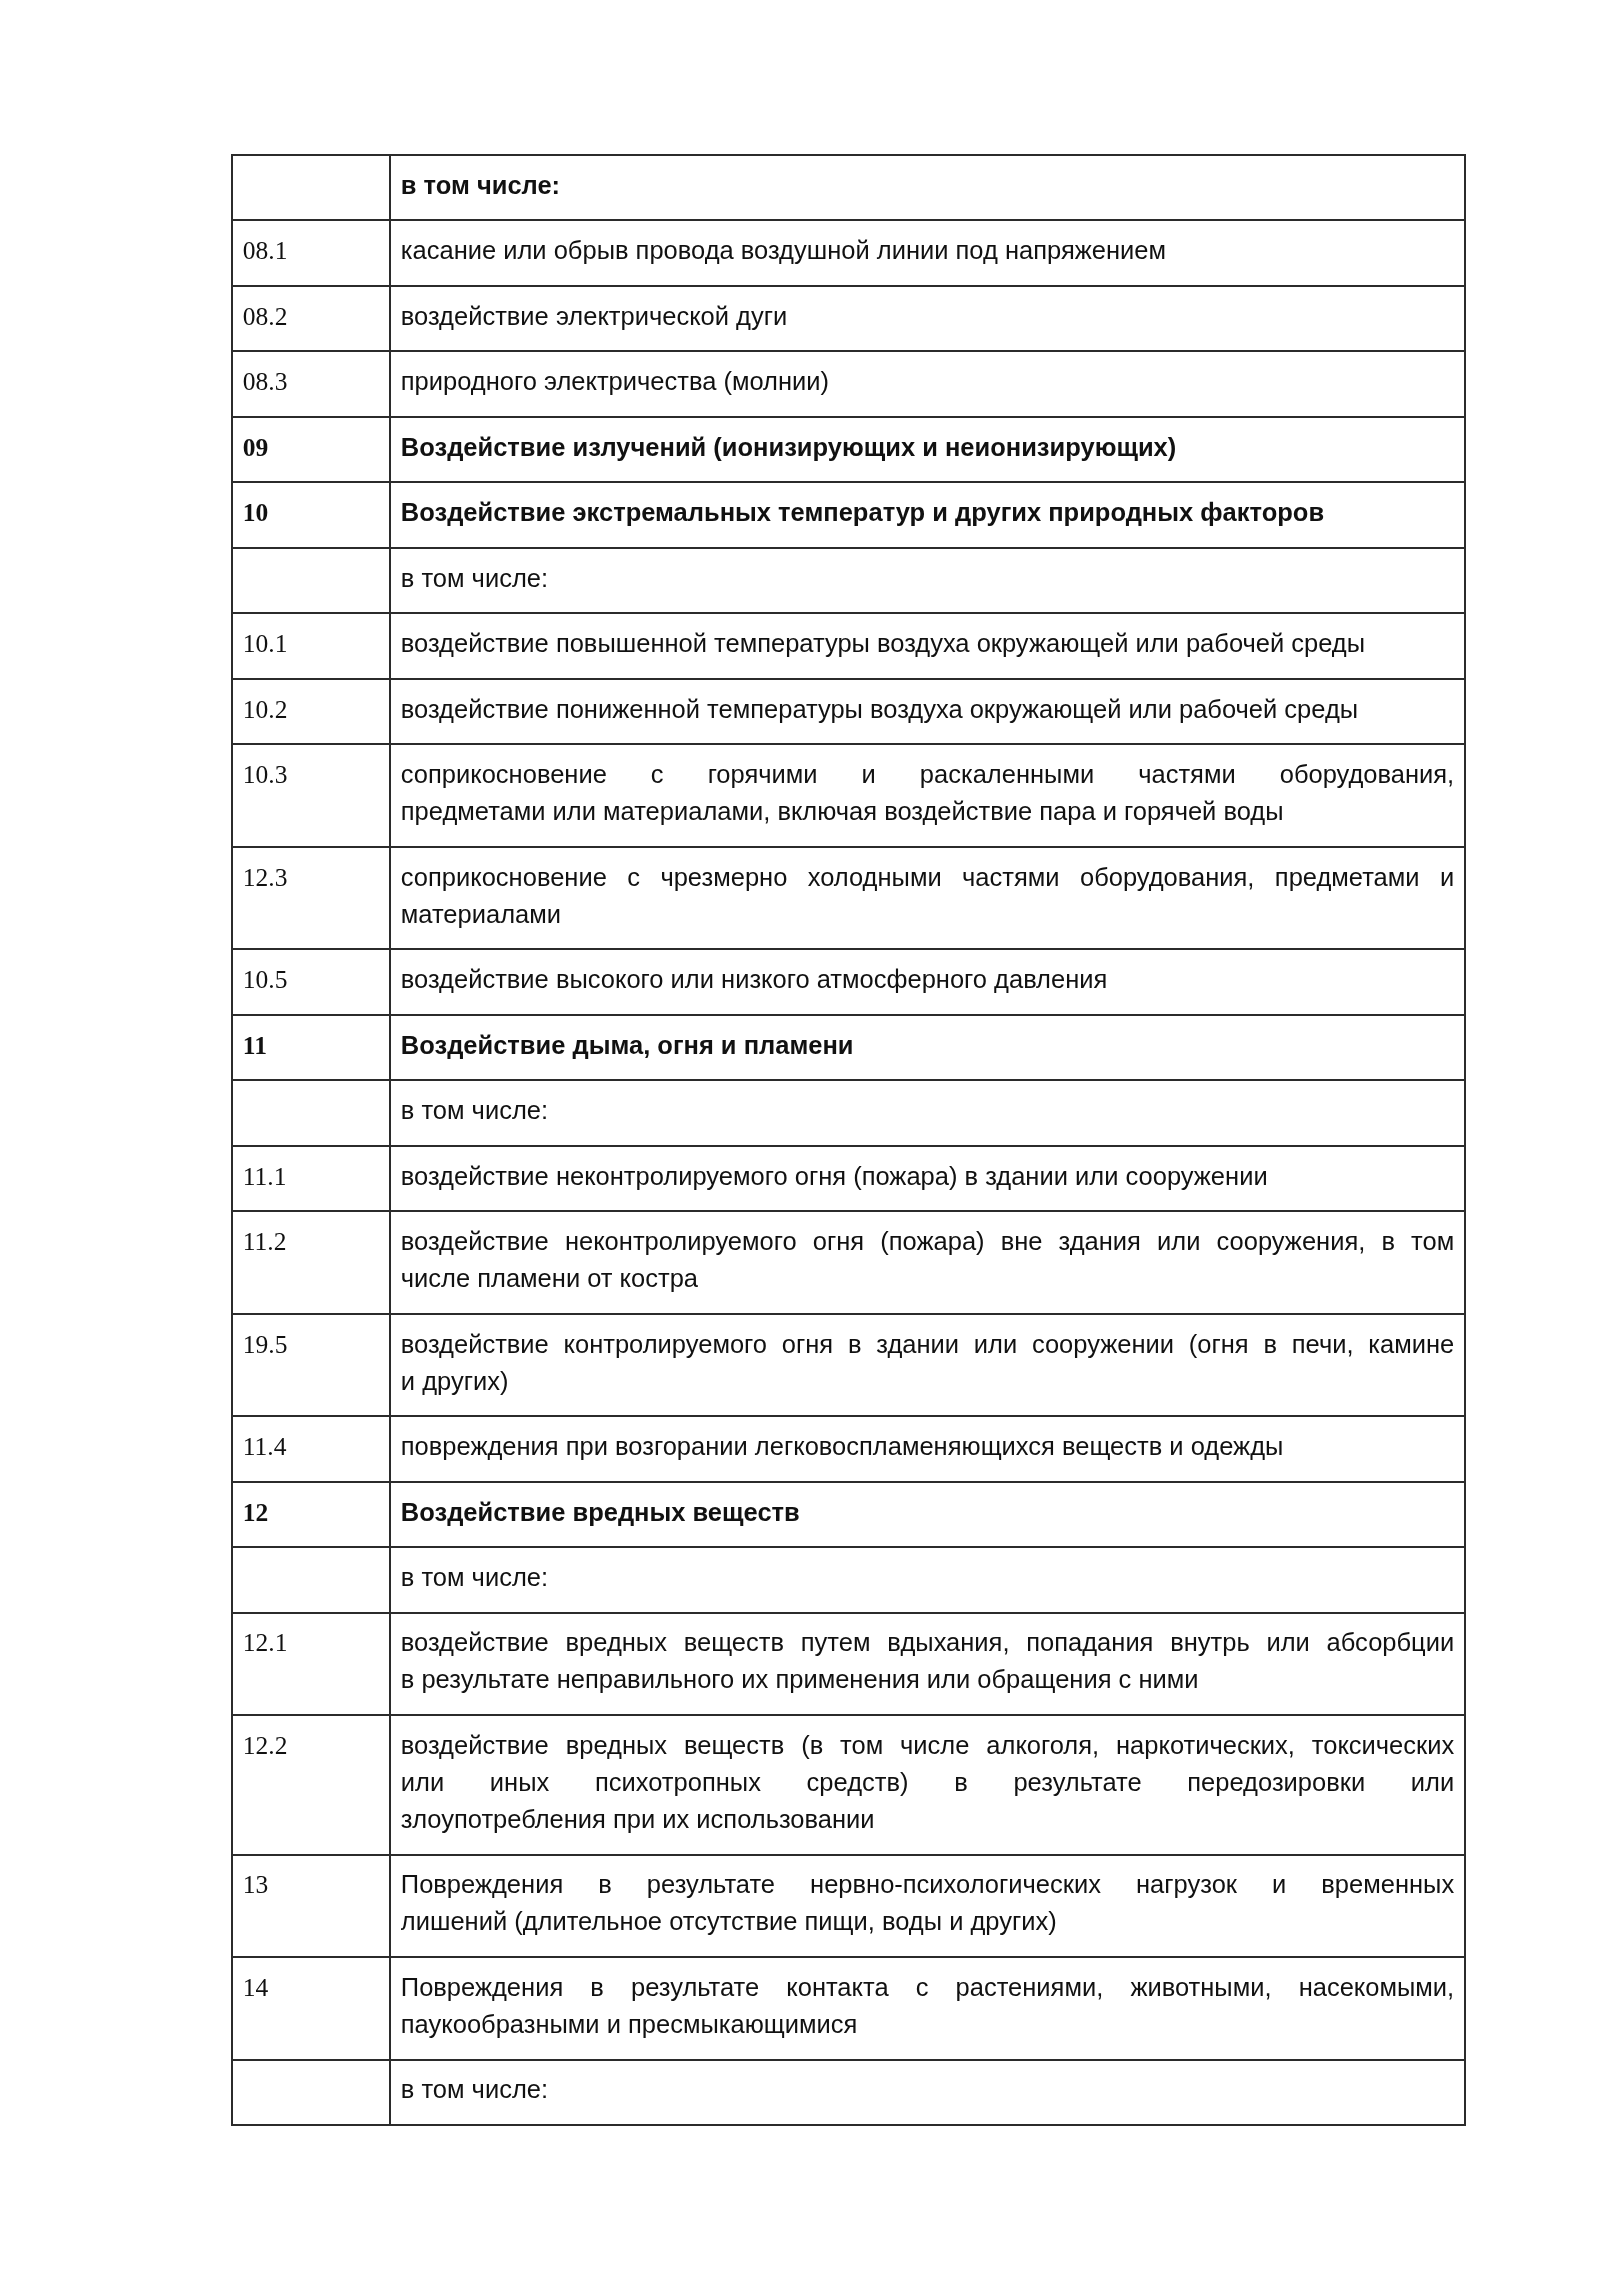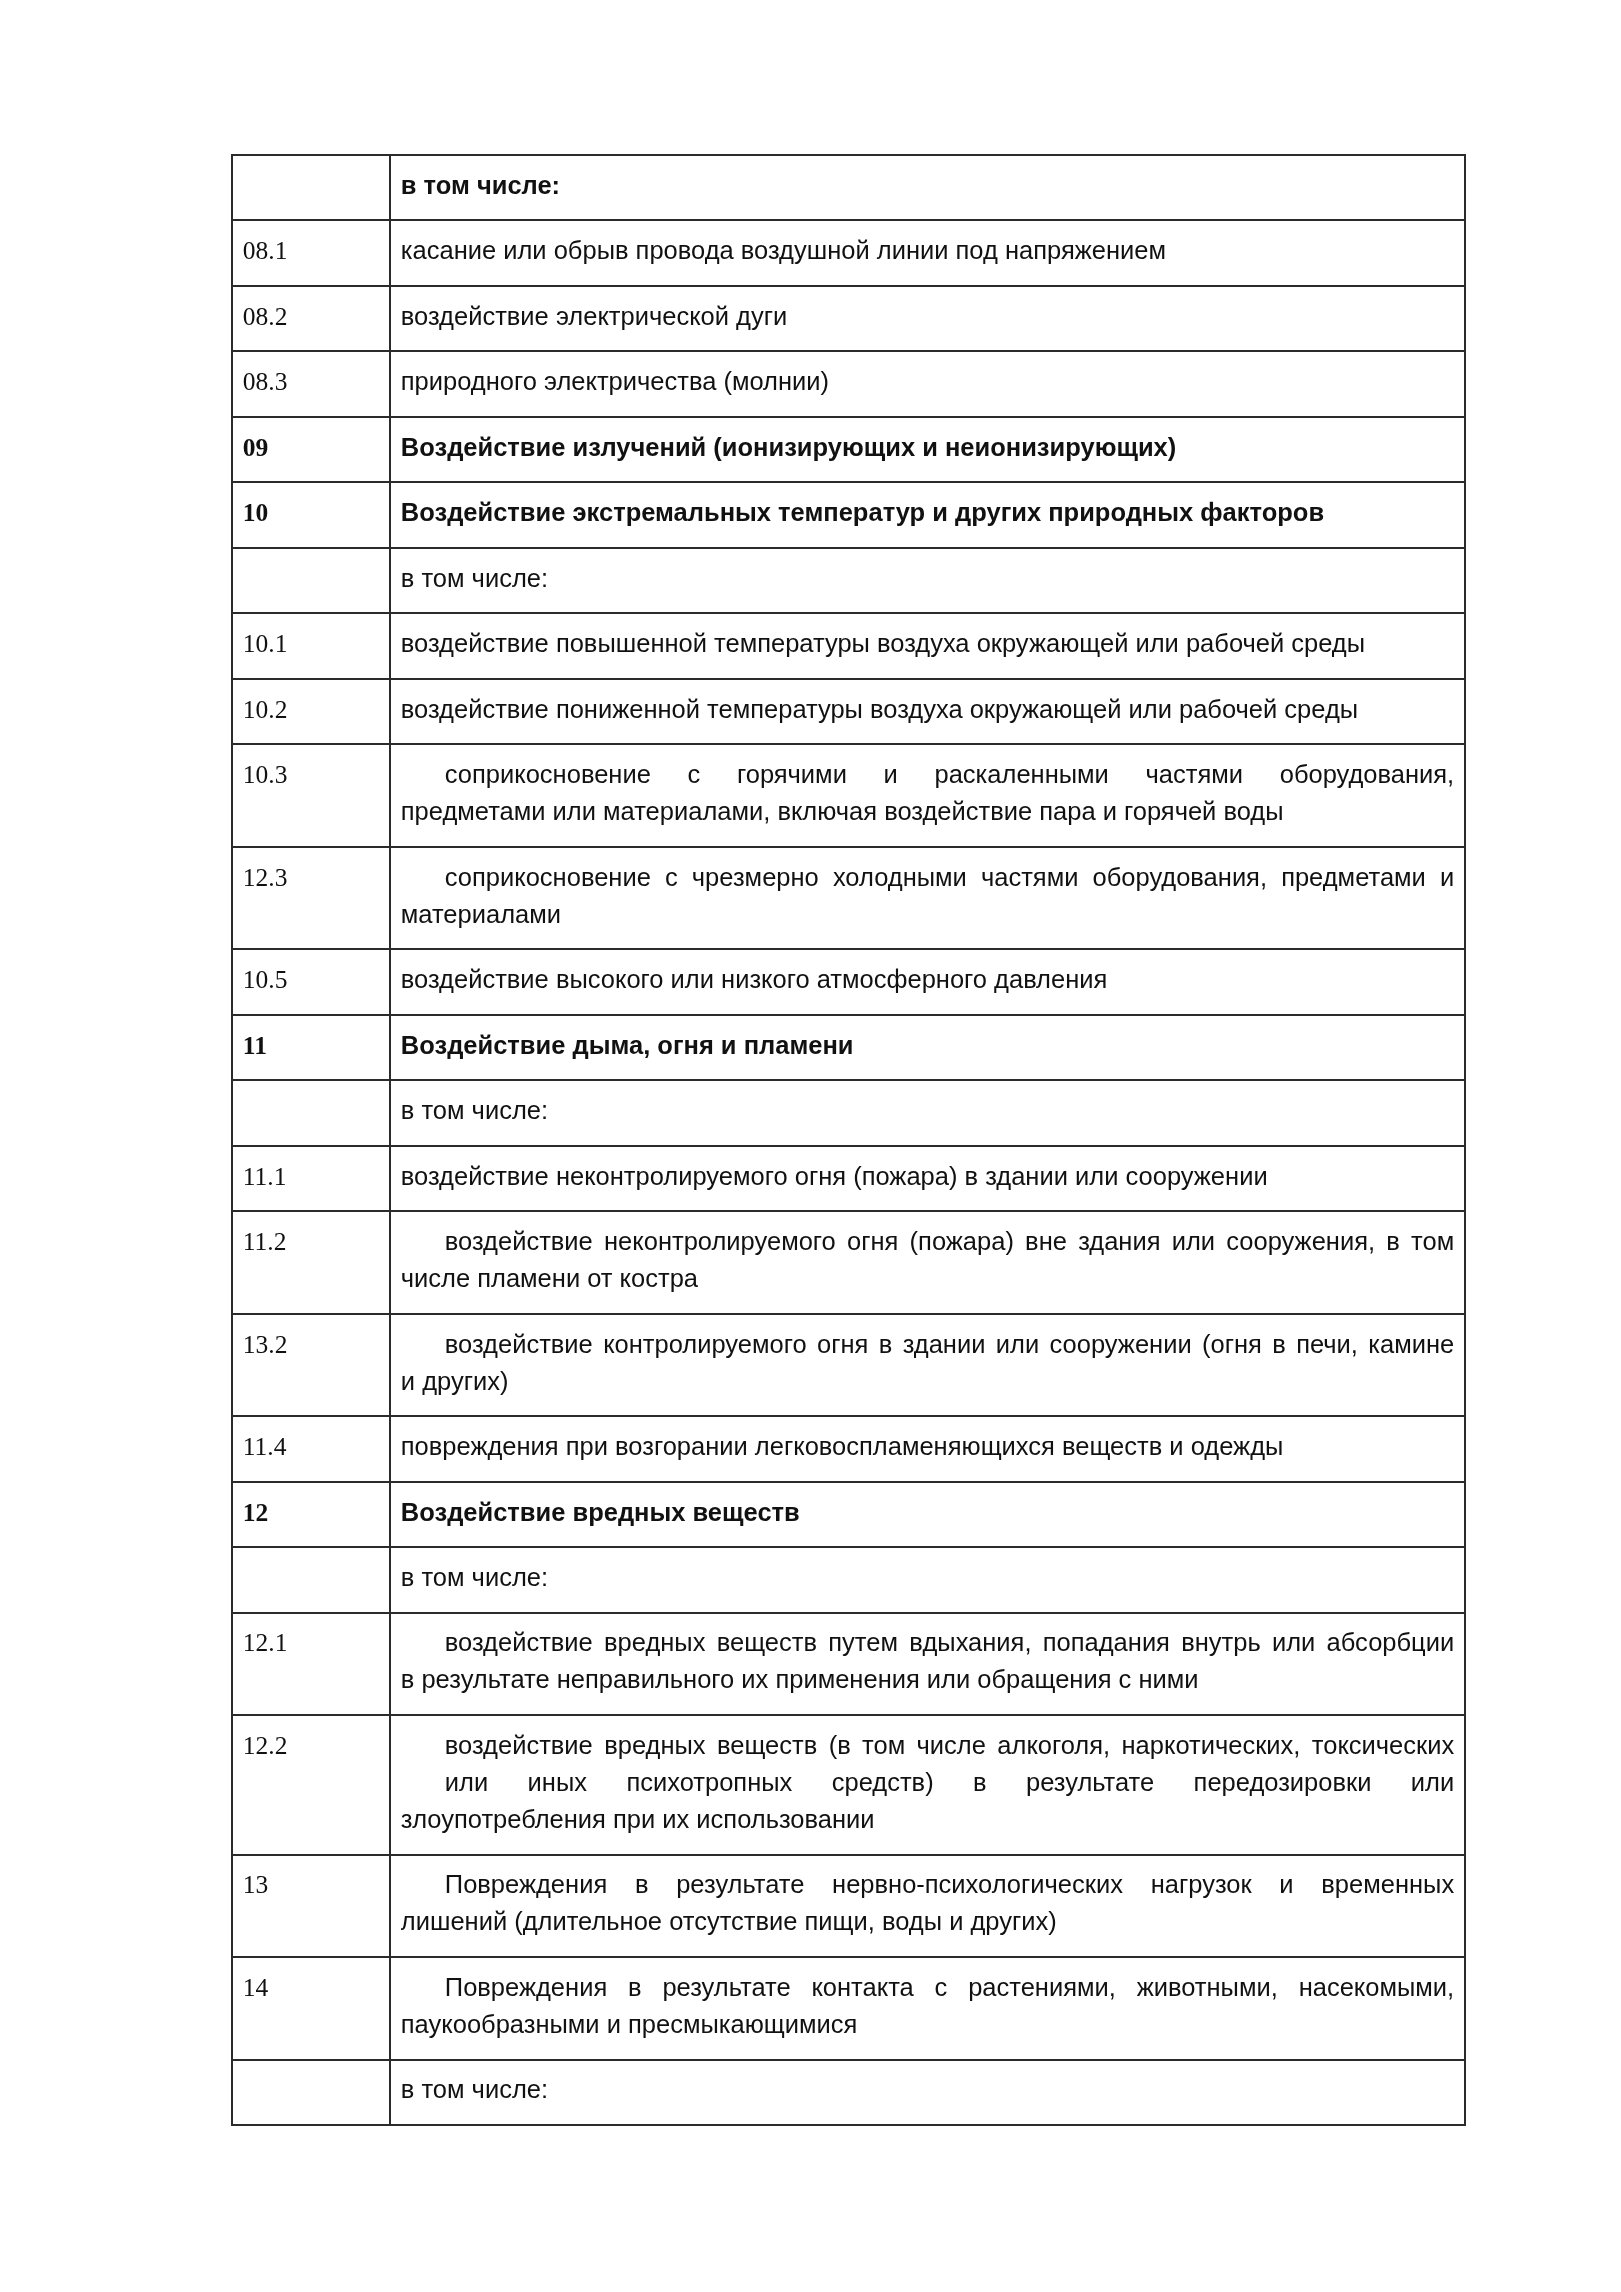--- a/index.html
+++ b/index.html
@@ -44,21 +44,20 @@
   .bold { font-weight: bold; }
   .line {
     display: block;
     white-space: nowrap;
     overflow: hidden;
     height: 37px;
   }
   .line.justify {
     text-align: justify;
     text-align-last: justify;
-    margin-left: 44px;
   }
 </style>
 </head>
 <body>
 
 <div class="page">
   <table class="doc-table">
     <colgroup>
       <col class="c-code">
       <col class="c-text">
@@ -157,21 +156,21 @@
           </td>
         </tr>
         <tr>
           <td class="code-cell"><span>11.2</span></td>
           <td class="text-cell">
             <span class="line justify">воздействие неконтролируемого огня (пожара) вне здания или сооружения, в том</span>
             <span class="line">числе пламени от костра</span>
           </td>
         </tr>
         <tr>
-          <td class="code-cell"><span>13.2</span></td>
+          <td class="code-cell"><span>19.5</span></td>
           <td class="text-cell">
             <span class="line justify">воздействие контролируемого огня в здании или сооружении (огня в печи, камине</span>
             <span class="line">и других)</span>
           </td>
         </tr>
         <tr>
           <td class="code-cell"><span>11.4</span></td>
           <td class="text-cell">
             <span class="line">повреждения при возгорании легковоспламеняющихся веществ и одежды</span>
           </td>

